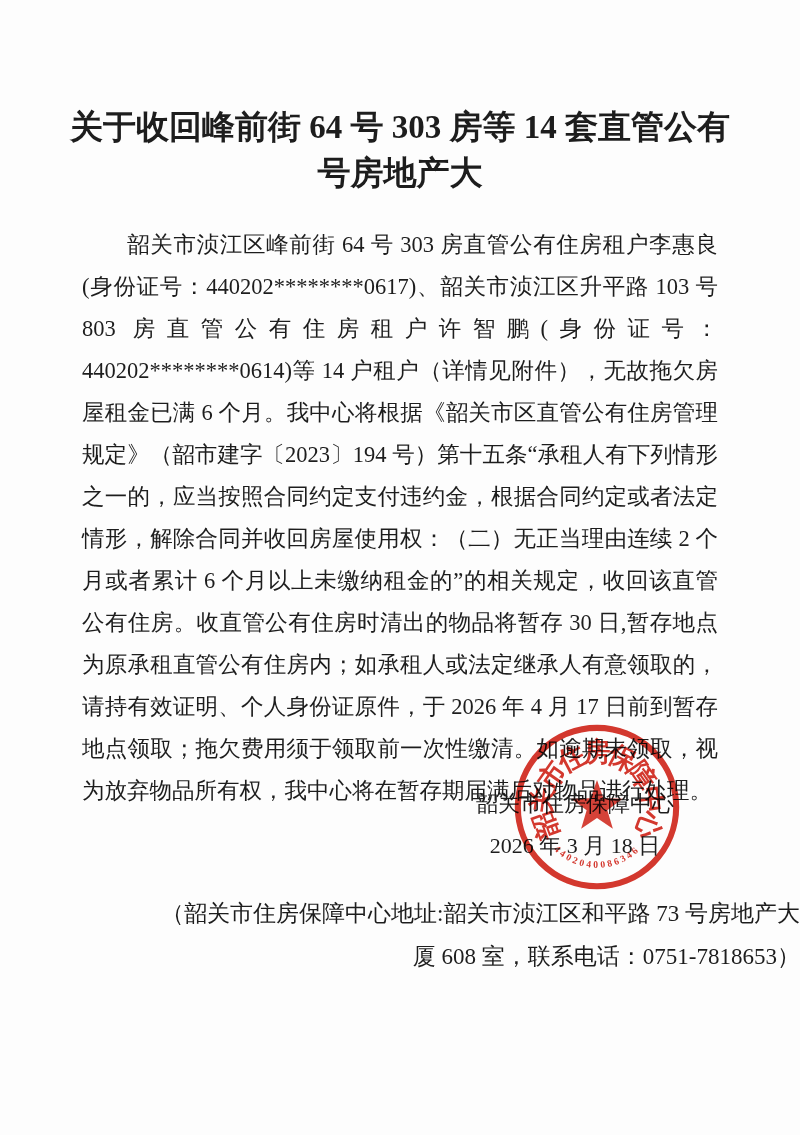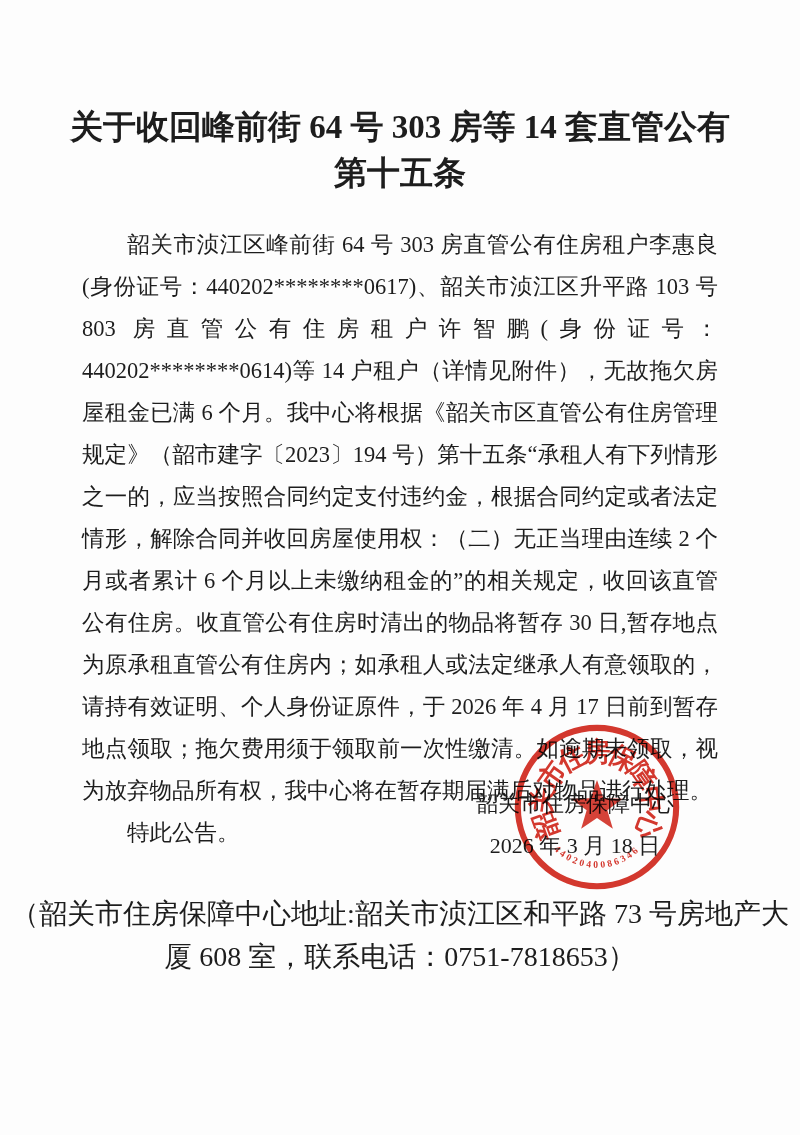--- a/index.html
+++ b/index.html
@@ -30,22 +30,22 @@
     position:absolute;
     top:783px;right:126px;
     text-align:center;
     font-size:22px;
     line-height:42px;
     z-index:1;
   }
   .footer{
     position:absolute;
     top:892px;left:0;right:0;
-    text-align:center;
-    font-size:28px;
+    text-align:right;
+    font-size:23px;
     line-height:43px;
     z-index:1;
   }
   .seal{
     position:absolute;
     left:510px;top:720px;
     width:174px;height:174px;
     mix-blend-mode:multiply;
     opacity:.93;
     z-index:2;
@@ -62,26 +62,25 @@
   }
   .seal .code-text{font-size:11px;letter-spacing:3px;font-weight:700;}
 </style>
 </head>
 <body>
 
 <div class="page">
 
   <div class="title">
     <div>关于收回峰前街 64 号 303 房等 14 套直管公有</div>
-    <div>第十五条</div>
+    <div>号房地产大</div>
   </div>
 
   <div class="body-text">
     <p>韶关市浈江区峰前街 64 号 303 房直管公有住房租户李惠良(身份证号：440202********0617)、韶关市浈江区升平路 103 号 803 房直管公有住房租户许智鹏(身份证号：440202********0614)等 14 户租户（详情见附件），无故拖欠房屋租金已满 6 个月。我中心将根据《韶关市区直管公有住房管理规定》（韶市建字〔2023〕194 号）第十五条“承租人有下列情形之一的，应当按照合同约定支付违约金，根据合同约定或者法定情形，解除合同并收回房屋使用权：（二）无正当理由连续 2 个月或者累计 6 个月以上未缴纳租金的”的相关规定，收回该直管公有住房。收直管公有住房时清出的物品将暂存 30 日,暂存地点为原承租直管公有住房内；如承租人或法定继承人有意领取的，请持有效证明、个人身份证原件，于 2026 年 4 月 17 日前到暂存地点领取；拖欠费用须于领取前一次性缴清。如逾期未领取，视为放弃物品所有权，我中心将在暂存期届满后对物品进行处理。</p>
-    <p>特此公告。</p>
   </div>
 
   <div class="sign">
     <div>韶关市住房保障中心</div>
     <div>2026 年 3 月 18 日</div>
   </div>
 
   <div class="seal">
     <svg viewBox="0 0 200 200">
       <circle class="ring" cx="100" cy="100" r="91"></circle>

